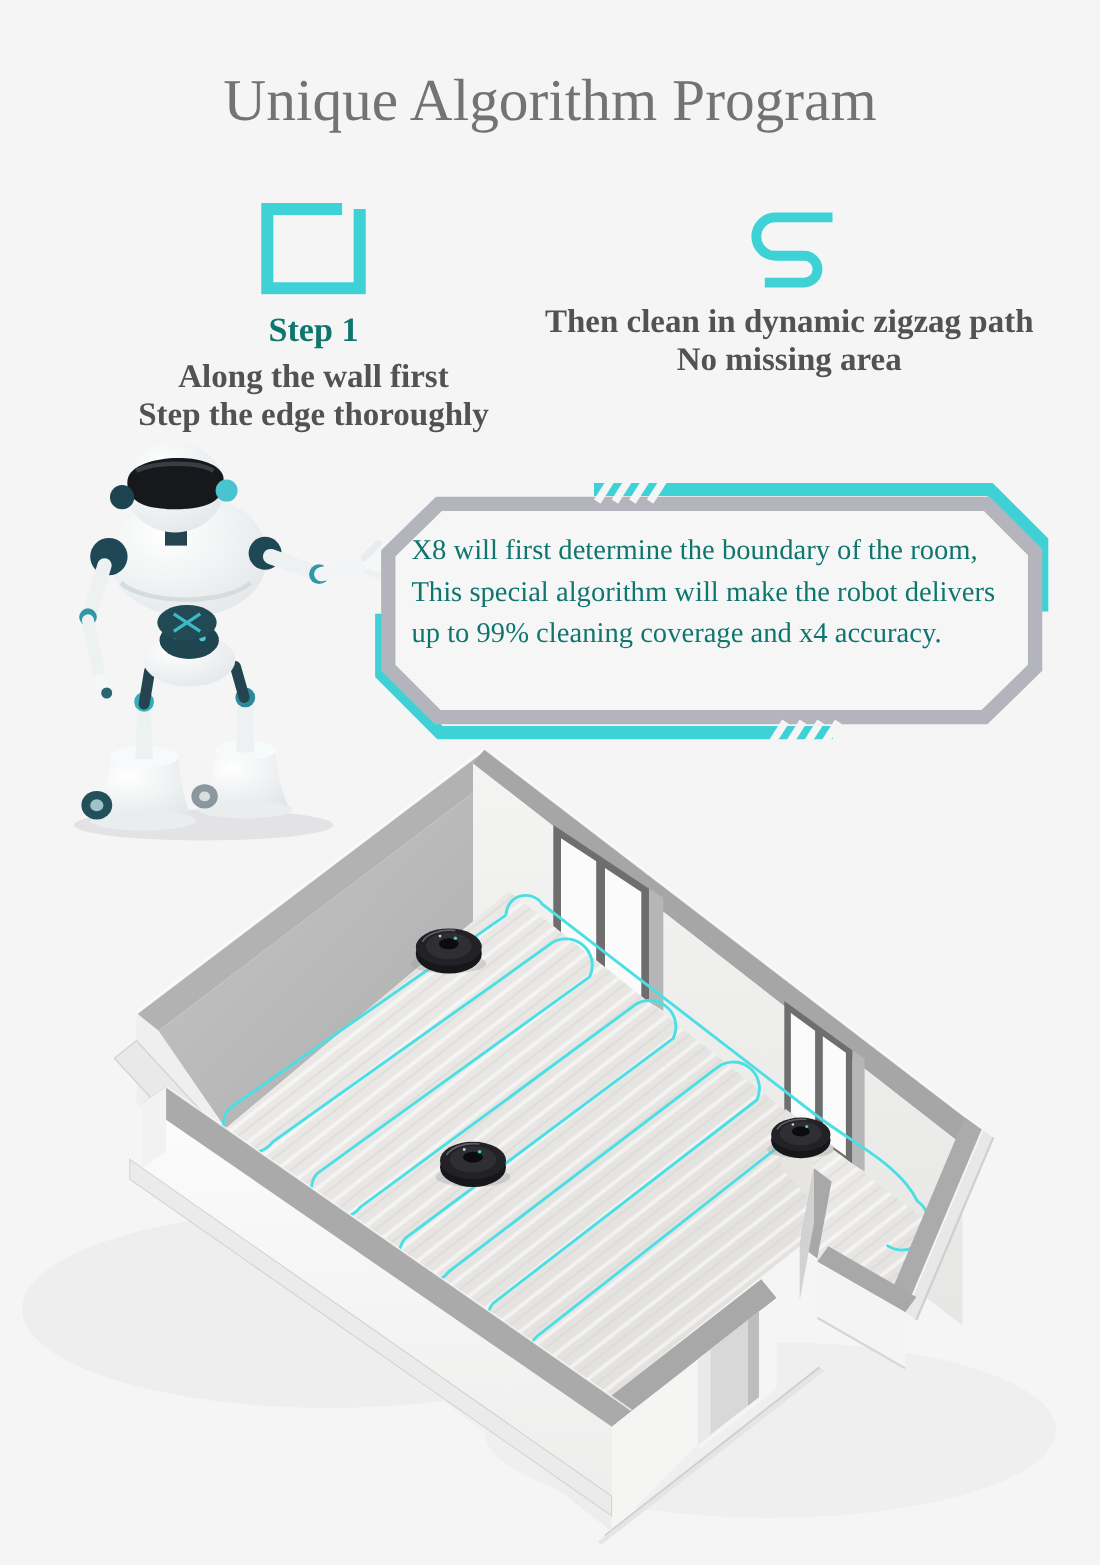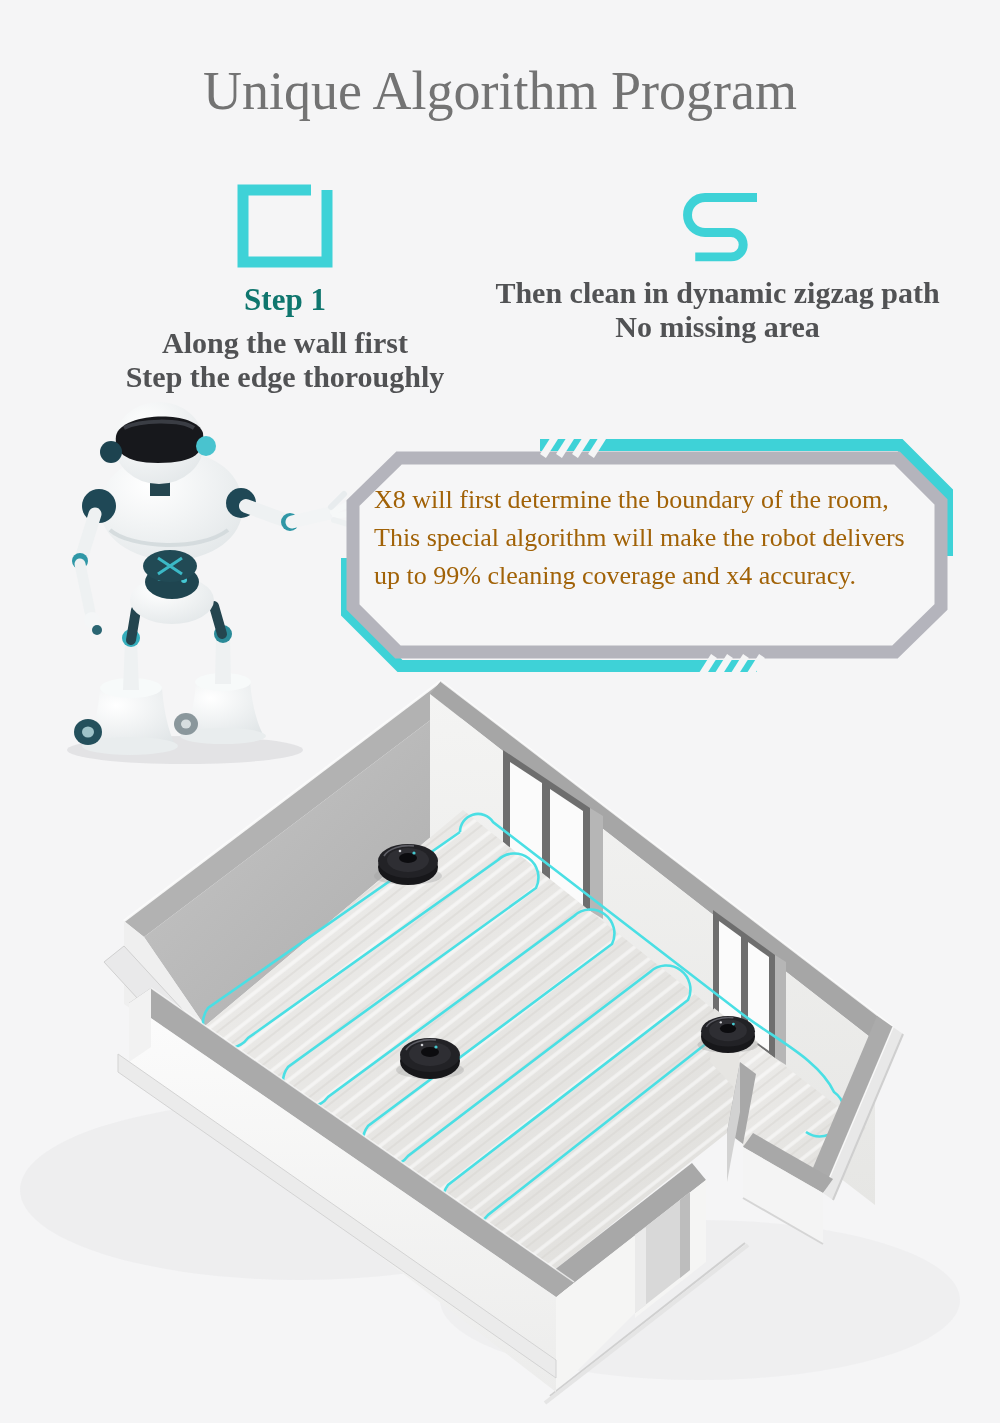--- a/index.html
+++ b/index.html
@@ -8,21 +8,21 @@
   .page-title{position:absolute;top:60px;left:0;right:0;text-align:center;
         font-weight:normal;font-size:54px;line-height:1.15;color:#737373;letter-spacing:0px;}
   .step{position:absolute;text-align:center;}
   .step-1{left:30px;top:184px;width:510px;}
   .step-2{left:460px;top:184px;width:515px;}
   .icon-wrap{height:84px;display:flex;justify-content:center;align-items:flex-start;}
   .step-label{margin-top:14px;font-weight:bold;font-size:31px;line-height:36px;color:#0f766e;}
   .step-line{font-weight:bold;font-size:30px;line-height:34px;color:#515254;}
   .step-line.first{margin-top:8px;}
   .callout-text{position:absolute;left:374px;top:481px;width:572px;
-        font-size:26px;line-height:38px;color:#a16207;}
+        font-size:26px;line-height:38px;color:#0f766e;}
   .scene{position:absolute;left:0;top:0;width:1000px;height:1423px;}
 </style>
 </head>
 <body>
 
 <div class="page">
 
   <div class="page-title">Unique Algorithm Program</div>
 
   <div class="step step-1">

